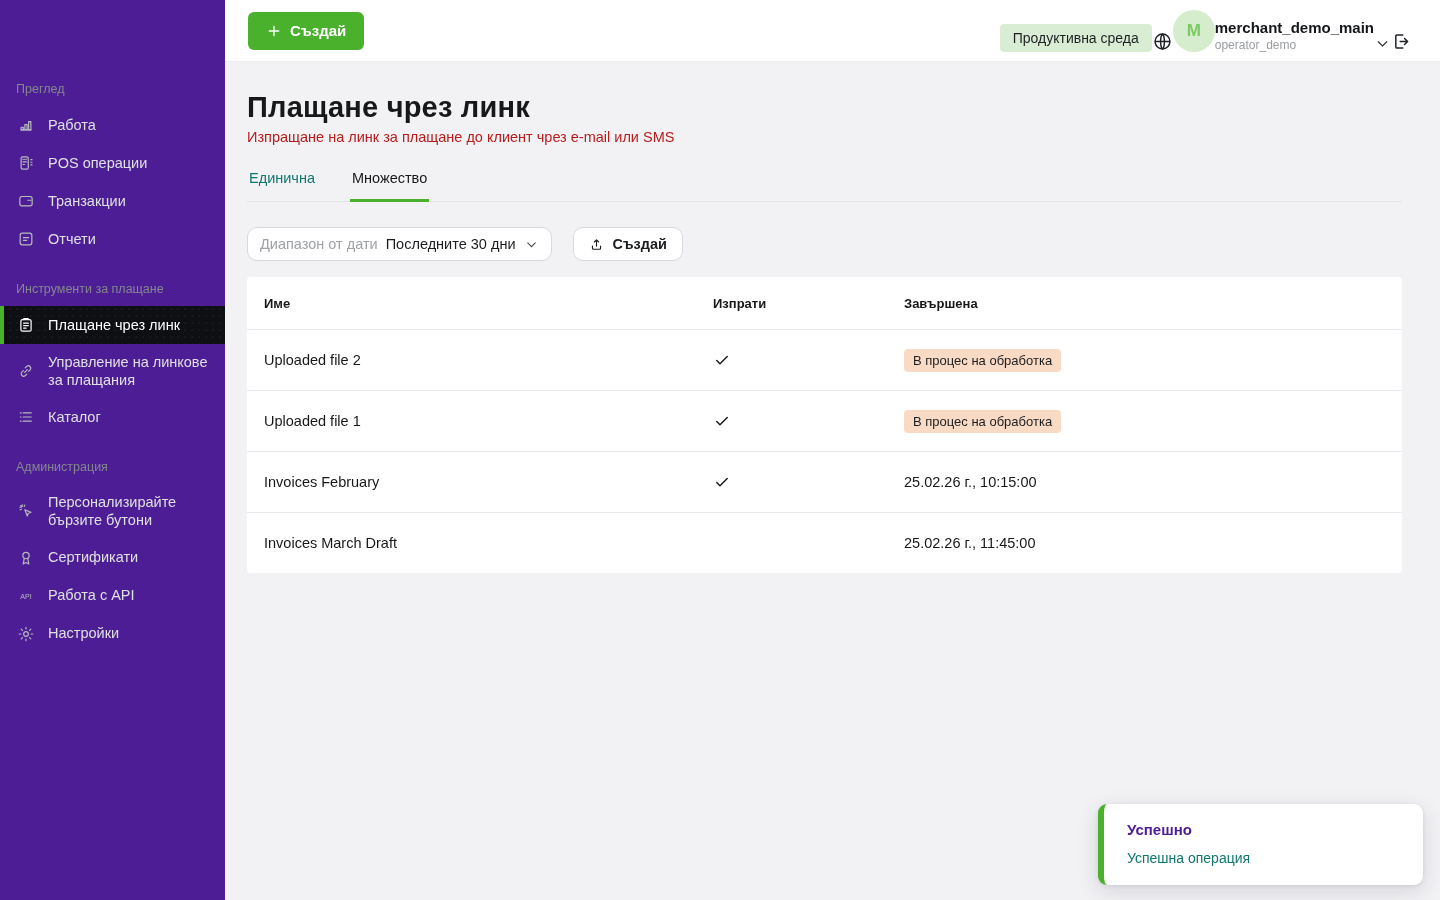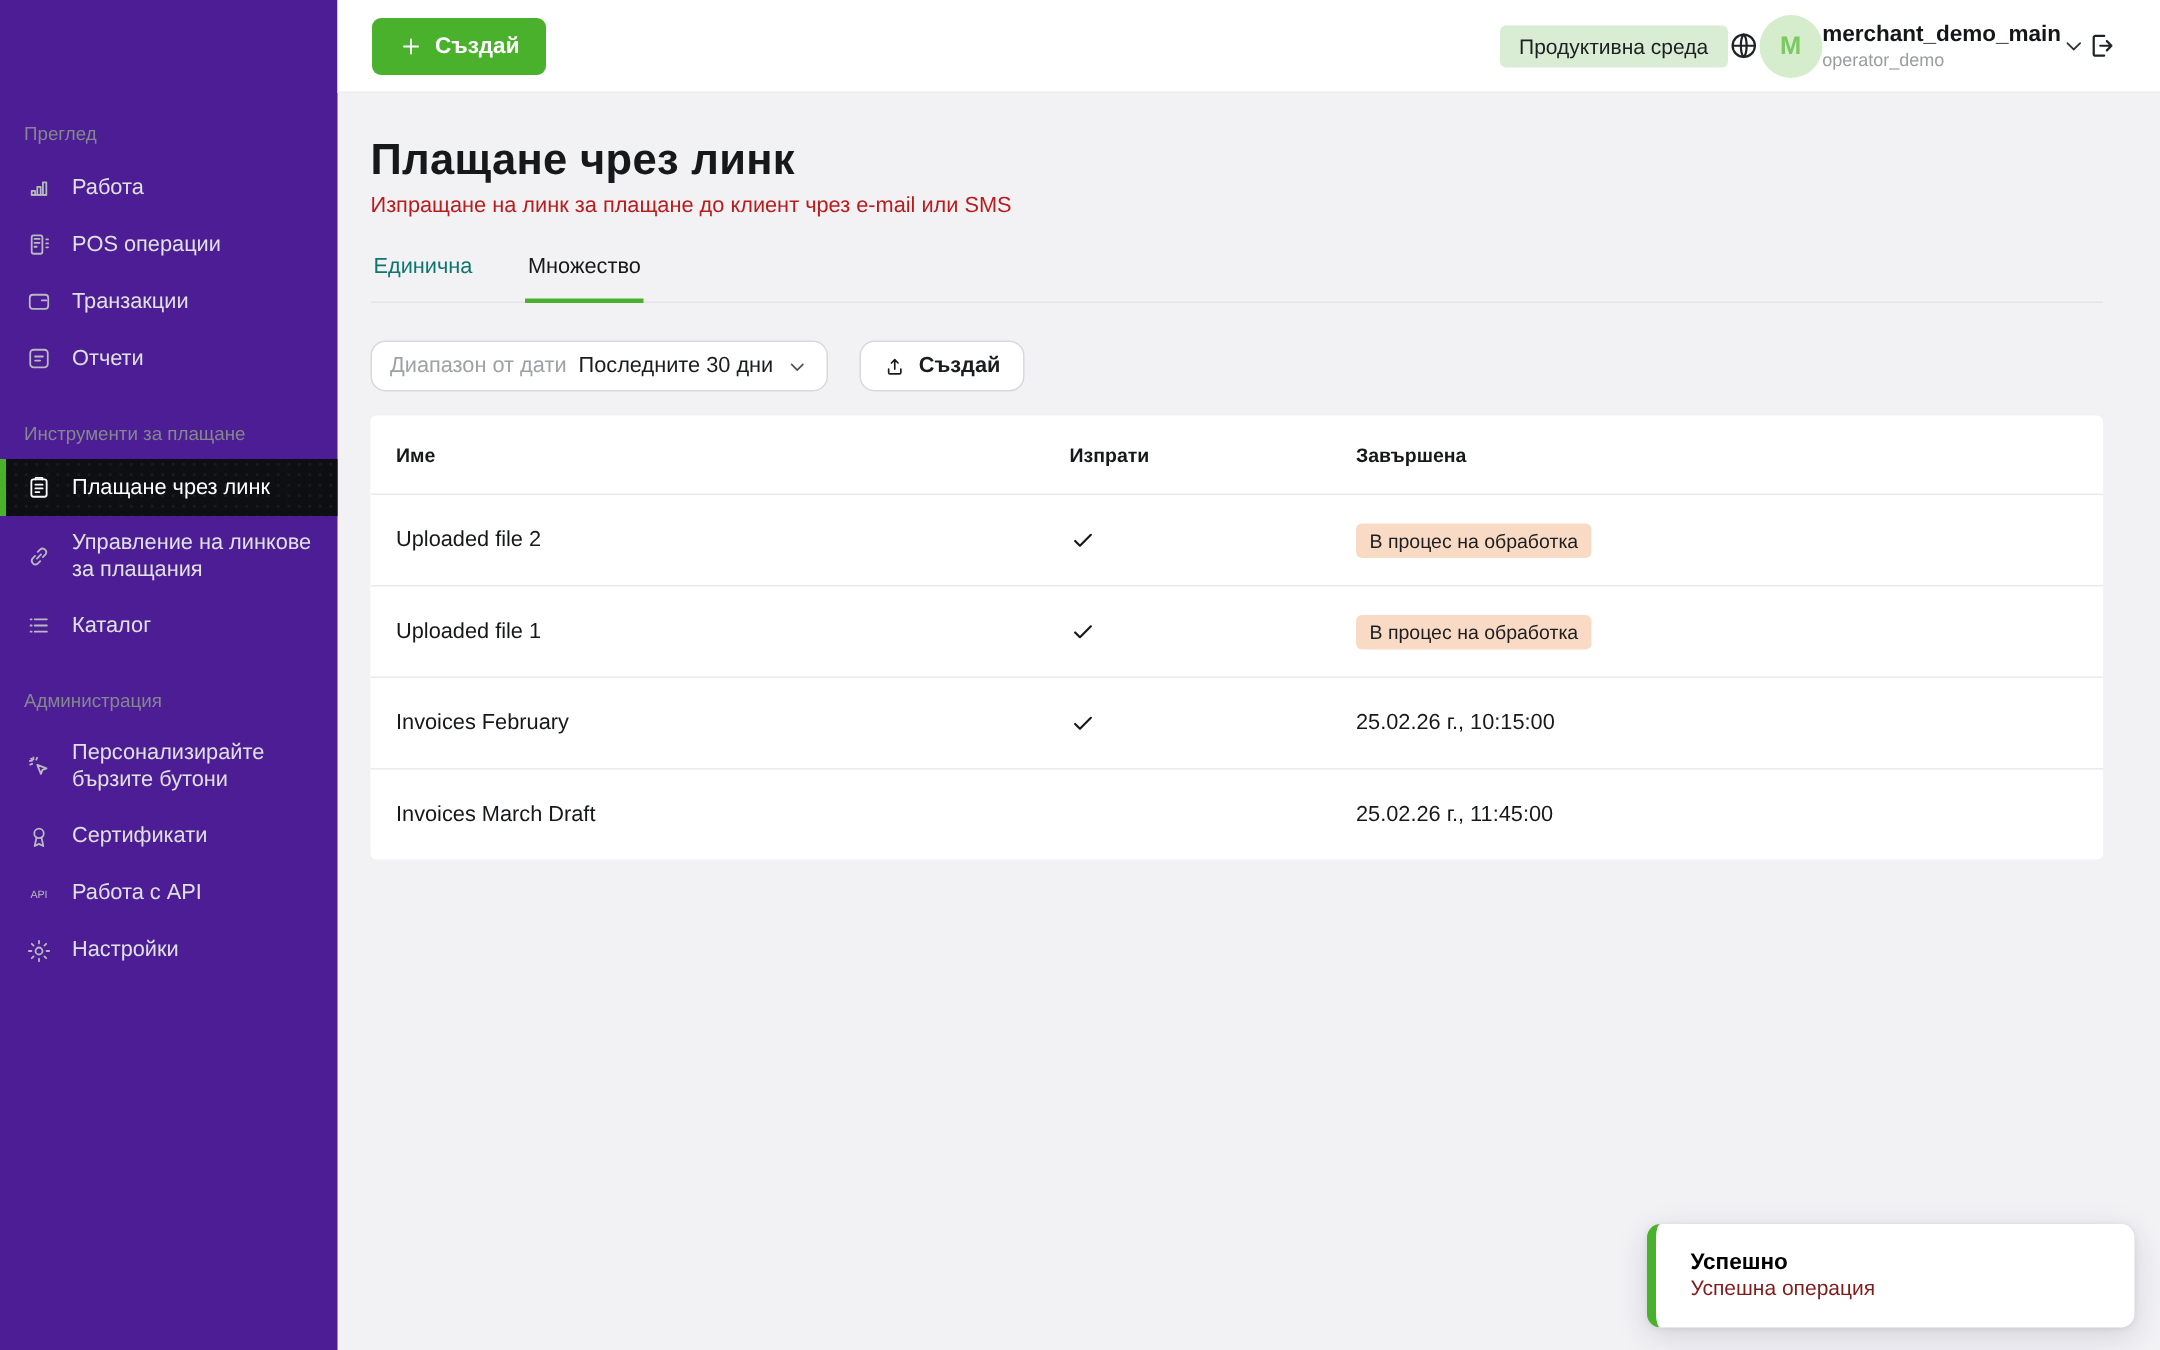--- a/index.html
+++ b/index.html
@@ -20,21 +20,21 @@
   .sb-item.active .sb-icon { color:#FFFFFF; }
 
   
   .main { flex:1; display:flex; flex-direction:column; height:100%; }
   .topbar { height:62px; min-height:62px; background:#FFFFFF; border-bottom:1px solid #ECECEF;
     display:flex; align-items:center; padding:0 28px 0 23px; }
   .btn-primary { display:flex; align-items:center; gap:8px; background:var(--accent,#4AB12C); color:#fff;
     border:none; border-radius:6px; height:38px; padding:0 18px; font-size:15px; font-weight:bold; cursor:pointer;
     font-family:inherit; }
   .btn-primary svg { width:16px; height:16px; }
-  .topbar-right { margin-left:auto; display:flex; align-items:center; }
+  .topbar-right { margin-left:auto; display:flex; align-items:flex-end; }
   .env-badge { background:var(--env-badge-bg,#D9EDD4); color:#1E2023; font-size:14px; padding:6px 13px; border-radius:4px; }
   .icon-btn { background:none; border:none; cursor:pointer; color:#1F2226; display:flex; align-items:center; padding:0; }
   .icon-btn svg { width:21px; height:21px; }
   .avatar { width:42px; height:42px; border-radius:50%; background:var(--avatar-bg,#D5EDCC); color:var(--avatar-letter,#7CC862);
     display:flex; align-items:center; justify-content:center; font-weight:bold; font-size:17px; }
   .user-block { display:flex; flex-direction:column; gap:2px; }
   .user-name { font-size:15px; font-weight:bold; color:#141619; }
   .user-role { font-size:12px; color:#9A9CA0; }
   .chev { color:#2A2D31; } .chev svg { width:17px; height:17px; }
 
@@ -62,22 +62,22 @@
   .t-head { height:52px; font-size:13px; font-weight:bold; color:#17181A; }
   .t-row { height:61px; border-top:1px solid #E9E9F1; font-size:14.5px; color:#17181A; cursor:pointer; }
   .t-row .check { color:#17181A; display:flex; } .t-row .check svg { width:18px; height:18px; }
   .badge-processing { display:inline-block; background:var(--badge-bg,#F9DAC5); color:#1D1E20; font-size:13px;
     padding:4px 9px; border-radius:4px; }
 
   
   .toast { position:absolute; right:17px; bottom:15px; width:325px; background:#fff; border-radius:9px;
     border-left:6px solid var(--accent,#4AB12C); box-shadow:0 6px 22px rgba(40,45,60,.14), 0 1px 4px rgba(40,45,60,.10);
     padding:17px 20px 19px 23px; }
-  .toast-title { font-size:15px; font-weight:bold; color:#000000; }
-  .toast-msg { font-size:14px; color:#7f1d1d; }
+  .toast-title { font-size:15px; font-weight:bold; color:#4c1d95; }
+  .toast-msg { font-size:14px; color:#0f766e; margin-top:12px; }
 </style>
 </head>
 <body>
 
 <div class="app">
 
   <aside class="sidebar">
       <div class="sb-section">
         <div class="sb-title">Преглед</div>
         <div class="sb-item">

